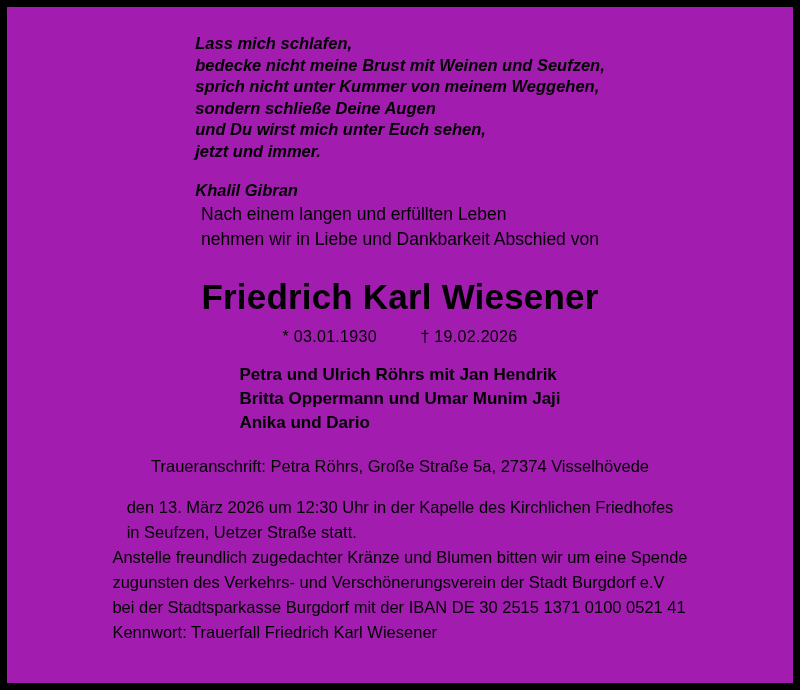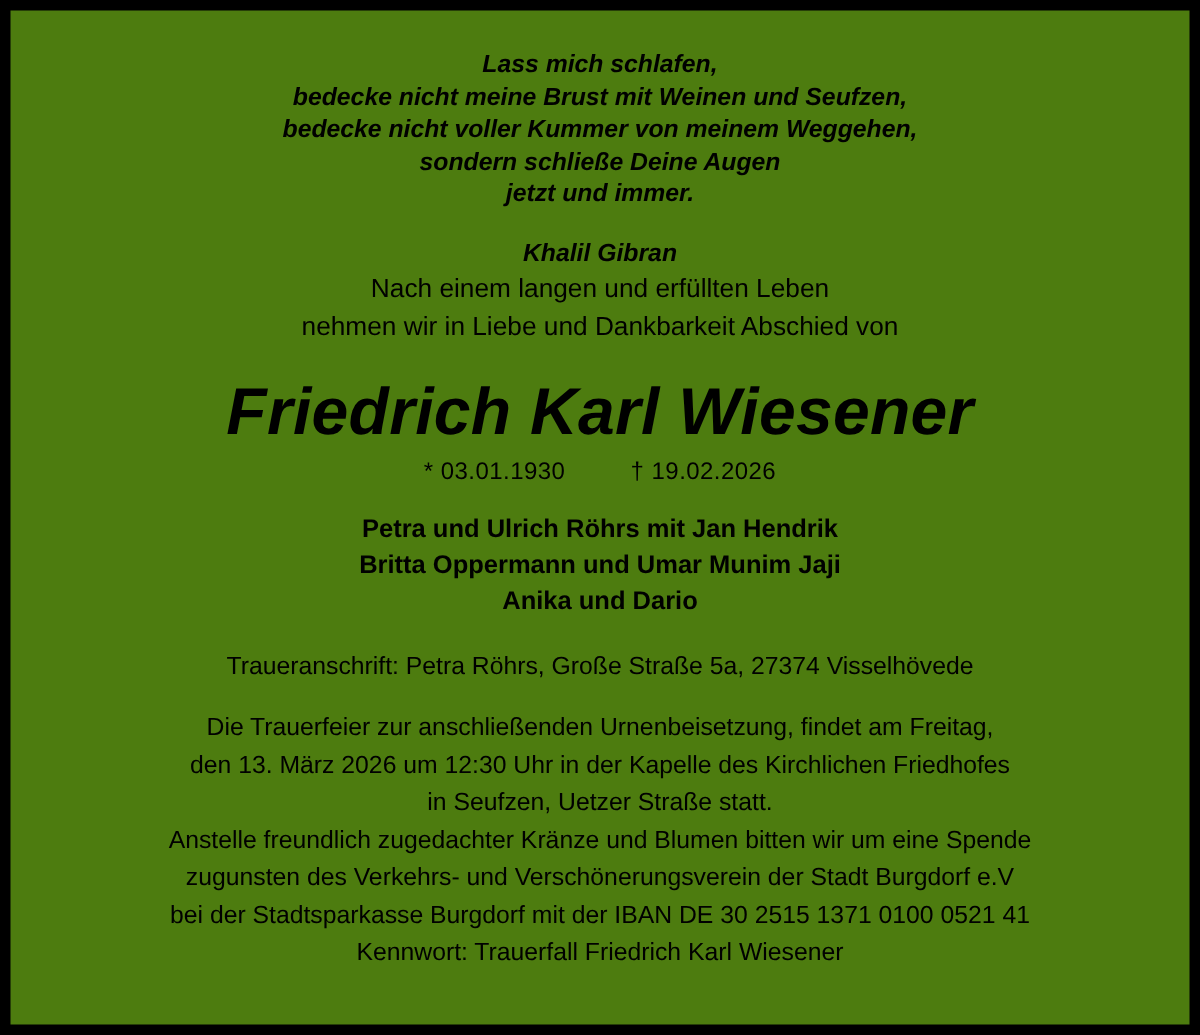--- a/index.html
+++ b/index.html
@@ -12,23 +12,23 @@
     height: 690px;
     font-family: "Liberation Sans", sans-serif;
     color: #000000;
     overflow: hidden;
   }
   .obituary {
     box-sizing: border-box;
     width: 800px;
     height: 690px;
     border: 7px solid #000000;
-    background: #4d7c0f;
+    background: #a21caf;
     padding: 18px 40px 10px 40px;
-    text-align: center;
+    text-align: left;
     display: flex;
     flex-direction: column;
     align-items: center;
   }
   .poem {
     font-style: italic;
     font-weight: bold;
     font-size: 16.5px;
     line-height: 21.5px;
     margin-top: 8px;
@@ -37,26 +37,25 @@
     white-space: nowrap;
   }
   .poem .author {
     margin-top: 18px;
   }
   .intro {
     font-size: 17.5px;
     line-height: 25px;
   }
   .name {
-    font-size: 44px;
+    font-size: 35px;
     font-weight: bold;
     letter-spacing: 0.2px;
     margin-top: 22px;
     line-height: 46px;
-    font-style: italic;
   }
   .dates {
     font-size: 16px;
     margin-top: 8px;
     letter-spacing: 0.3px;
   }
   .dates .sep {
     display: inline-block;
     width: 34px;
   }
@@ -83,22 +82,23 @@
   }
 </style>
 </head>
 <body>
 
 <div class="obituary">
 
   <div class="poem">
     <div>Lass mich schlafen,</div>
     <div>bedecke nicht meine Brust mit Weinen und Seufzen,</div>
-    <div>bedecke nicht voller Kummer von meinem Weggehen,</div>
+    <div>sprich nicht unter Kummer von meinem Weggehen,</div>
     <div>sondern schließe Deine Augen</div>
+    <div>und Du wirst mich unter Euch sehen,</div>
     <div>jetzt und immer.</div>
     <div class="author">Khalil Gibran</div>
   </div>
 
   <div class="intro">
     <div>Nach einem langen und erfüllten Leben</div>
     <div>nehmen wir in Liebe und Dankbarkeit Abschied von</div>
   </div>
 
   <div class="name">Friedrich Karl Wiesener</div>
@@ -113,21 +113,20 @@
 
   <div class="family">
     <div>Petra und Ulrich Röhrs mit Jan Hendrik</div>
     <div>Britta Oppermann und Umar Munim Jaji</div>
     <div>Anika und Dario</div>
   </div>
 
   <div class="address">Traueranschrift: Petra Röhrs, Große Straße 5a, 27374 Visselhövede</div>
 
   <div class="ceremony">
-    <div>Die Trauerfeier zur anschließenden Urnenbeisetzung, findet am Freitag,</div>
     <div>den 13. März 2026 um 12:30 Uhr in der Kapelle des Kirchlichen Friedhofes</div>
     <div>in Seufzen, Uetzer Straße statt.</div>
   </div>
 
   <div class="donation">
     <div>Anstelle freundlich zugedachter Kränze und Blumen bitten wir um eine Spende</div>
     <div>zugunsten des Verkehrs- und Verschönerungsverein der Stadt Burgdorf e.V</div>
     <div>bei der Stadtsparkasse Burgdorf mit der IBAN DE 30 2515 1371 0100 0521 41</div>
     <div>Kennwort: Trauerfall Friedrich Karl Wiesener</div>
   </div>

